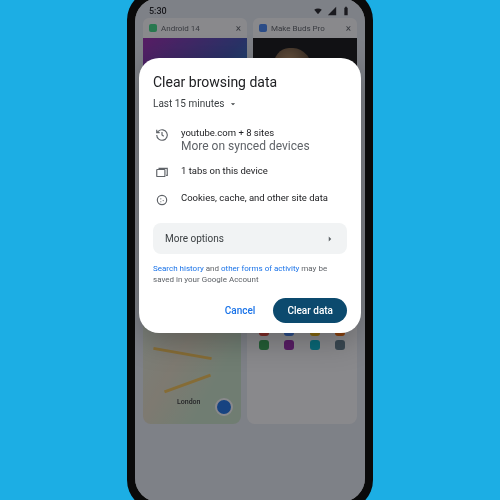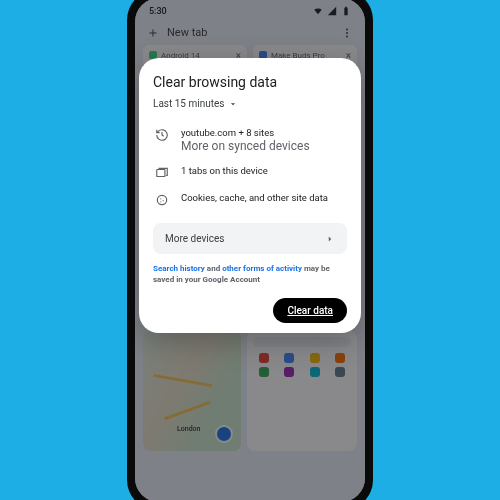--- a/index.html
+++ b/index.html
@@ -111,35 +111,35 @@
     margin-top: 10px;
     background: #f1f3f4;
     border-radius: 8px;
     padding: 10px 12px;
     display: flex; align-items: center; justify-content: space-between;
     font-size: 10px; color: #3c4043;
     cursor: pointer;
   }
   .info-text {
     font-size: 8px; color: #5f6368;
-    margin-top: 10px; line-height: 1.35; font-weight: bold;
+    margin-top: 10px; line-height: 1.35;
   }
   .info-text .link { color: #1a73e8; }
   .dialog-actions {
     display: flex; justify-content: flex-end; gap: 10px;
     margin-top: 12px;
     align-items: center;
   }
   .btn-text {
     color: #1a73e8; font-size: 10px; font-weight: 500;
     padding: 6px 8px; cursor: pointer;
   }
   .btn-primary {
-    background: #000000; color: #fff; font-size: 10px; font-weight: 500;
-    padding: 7px 14px; border-radius: 16px; cursor: pointer; text-decoration: underline;
+    background: #0c4a6e; color: #fff; font-size: 10px; font-weight: 500;
+    padding: 7px 14px; border-radius: 16px; cursor: pointer;
   }
   svg { display: block; }
 </style>
 </head>
 <body>
 
 <div class="phone">
 
   <div class="screen">
 
@@ -151,31 +151,20 @@
           </svg>
         <svg viewBox="0 0 24 24">
             <path fill="#202124" d="M2 22h20V2L2 22z"></path>
           </svg>
         <svg viewBox="0 0 24 24">
             <path fill="#202124" d="M16 4h-2V2h-4v2H8v18h8V4z"></path>
           </svg>
       </div>
     </div>
 
-    <div class="toolbar">
-      <svg width="12" height="12" viewBox="0 0 24 24">
-          <path fill="#3c4043" d="M19 13h-6v6h-2v-6H5v-2h6V5h2v6h6v2z"></path>
-        </svg>
-      <span class="newtab-text">New tab</span>
-      <svg width="12" height="12" viewBox="0 0 24 24">
-          <circle cx="12" cy="5" r="2" fill="#3c4043"></circle>
-          <circle cx="12" cy="12" r="2" fill="#3c4043"></circle>
-          <circle cx="12" cy="19" r="2" fill="#3c4043"></circle>
-        </svg>
-    </div>
 
     <div class="tab-strip">
       <div class="tab">
         <span class="favicon" style="background:#3ddc84;"></span>
         <span>Android 14</span>
         <span class="close">×</span>
       </div>
       <div class="tab">
         <span class="favicon" style="background:#4285f4;"></span>
         <span>Make Buds Pro</span>
@@ -259,29 +248,30 @@
               <circle cx="14" cy="13" r="1" fill="#5f6368"></circle>
               <circle cx="10" cy="15" r="1" fill="#5f6368"></circle>
             </svg>
         </span>
         <div class="text">
           <div class="primary">Cookies, cache, and other site data</div>
         </div>
       </div>
 
       <div class="more-options">
-        <span>More devices</span>
+        <span>More options</span>
         <svg width="10" height="10" viewBox="0 0 24 24">
             <path fill="#5f6368" d="M9 6l6 6-6 6z"></path>
           </svg>
       </div>
 
       <div class="info-text">
         <span class="link">Search history</span><span> and </span><span class="link">other forms of activity</span><span> may be saved in your Google Account</span>
       </div>
 
       <div class="dialog-actions">
+        <span class="btn-text">Cancel</span>
         <span class="btn-primary">Clear data</span>
       </div>
     </div>
 
   </div>
 </div>
 
 </body></html>

